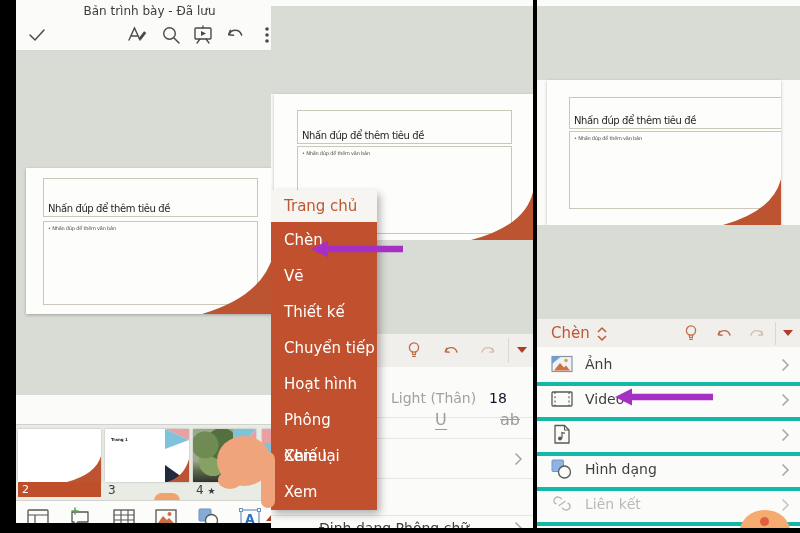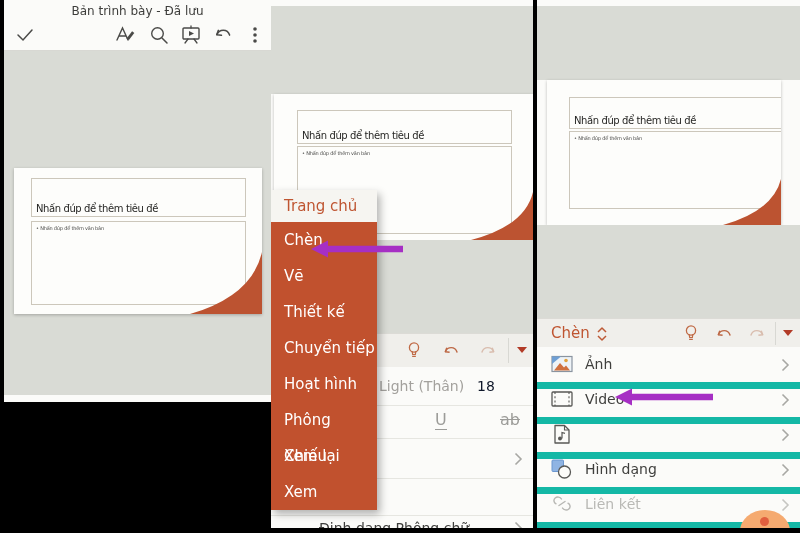--- a/index.html
+++ b/index.html
@@ -1,20 +1,20 @@
 <!DOCTYPE html>
 <html><head>
 <meta charset="utf-8">
 <style>
   html,body{margin:0;padding:0;background:#000;}
   .screen{position:relative;width:800px;height:533px;background:#000;overflow:hidden;
           font-family:"DejaVu Sans","Liberation Sans",sans-serif;color:#3d3d3b;}
   .abs{position:absolute;}
   .panel{position:absolute;top:0;overflow:hidden;background:#fbfbf9;}
-  .panel-left{left:4px;width:267px;height:402px;}
+  .panel-left{left:16px;width:267px;height:523px;}
   .panel-mid{left:271px;width:262px;height:528px;}
   .panel-right{left:537px;width:263px;height:528px;}
 
   
   .appbar{position:absolute;top:0;left:0;right:0;height:50px;background:#fbfbf9;border-bottom:1px solid #d8d8d3;}
   .appbar-title{text-align:center;font-size:12px;padding-top:4px;color:#3d3d3b;}
   .abi{position:absolute;top:24px;}
   .canvas{position:absolute;top:51px;left:0;right:0;height:344px;background:#d9dbd5;}
   .slide{position:absolute;background:#fdfdfb;box-shadow:0 1px 3px rgba(0,0,0,.25);overflow:hidden;}
   .ph-box{position:absolute;border:1px solid #ccc7bb;}
@@ -39,21 +39,21 @@
   .rowzone{position:absolute;left:0;right:0;background:#fbfbf9;}
   .mrow{position:absolute;left:0;right:0;border-bottom:1px solid #e6e6e1;}
   .chev{position:absolute;right:10px;}
 
   
   .tabmenu{position:absolute;left:0;top:190px;width:106px;box-shadow:3px 4px 8px rgba(0,0,0,.3);z-index:5;}
   .tabmenu-sel{height:32px;line-height:32px;background:#f6f5f1;color:#bf5531;font-size:15px;padding-left:13px;}
   .tabmenu-item{height:36px;line-height:36px;background:#c1512e;color:#ffffff;font-size:15px;padding-left:13px;}
 
   
-  .imrow{position:absolute;left:0;right:0;height:35px;border-bottom:7px solid #14b8a6;}
+  .imrow{position:absolute;left:0;right:0;height:35px;border-bottom:4px solid #14b8a6;}
   .imrow .lbl{position:absolute;left:48px;top:0;line-height:35px;font-size:14px;color:#3f3f3d;}
   .imrow .ric{position:absolute;left:14px;top:7px;}
   .imrow.disabled .lbl{color:#b9b9b5;}
 
   .annot-arrow{position:absolute;z-index:7;}
   .touchdot{position:absolute;border-radius:50%;z-index:7;}
 </style>
 </head>
 <body>
 
@@ -213,21 +213,21 @@
       </svg>
       <svg class="abs" style="left:207px;top:8px;" width="20" height="17" viewBox="0 0 20 17">
         <path d="M15.5 9.5 C13.5 4.5 6 4 4 10" fill="none" stroke="#d9bdae" stroke-width="1.4" stroke-linecap="round"></path>
         <path d="M11.4 10.2 L15.7 9.7 14.2 5.7" fill="none" stroke="#d9bdae" stroke-width="1.4" stroke-linejoin="round"></path>
       </svg>
       <div class="vdiv" style="left:237px;top:4px;height:25px;"></div>
       <div class="tri-down abs" style="left:246px;top:13px;"></div>
     </div>
 
     <div class="rowzone" style="top:367px;bottom:0;">
-      <div class="mrow" style="top:0;height:38px;">
+      <div class="mrow" style="top:12px;height:38px;margin-left:12px;">
         <span class="abs" style="left:108px;line-height:38px;font-size:14px;color:#a3a19d;">Light (Thân)</span>
         <span class="abs" style="left:206px;line-height:38px;font-size:14px;color:#0f172a;">18</span>
       </div>
       <div class="mrow" style="top:38px;height:33px;">
         <span class="abs" style="left:164px;top:5px;font-size:16px;color:#9c9c99;border-bottom:1px solid #9c9c99;">U</span>
         <span class="abs" style="left:229px;top:5px;font-size:16px;color:#9c9c99;text-decoration:line-through;">ab</span>
       </div>
       <div class="mrow" style="top:71px;height:40px;">
         <svg class="chev" style="top:14px;" width="9" height="14" viewBox="0 0 9 14">
           <path d="M1.5 1.5 L7 7 L1.5 12.5" fill="none" stroke="#a8a8a4" stroke-width="1.6"></path>

